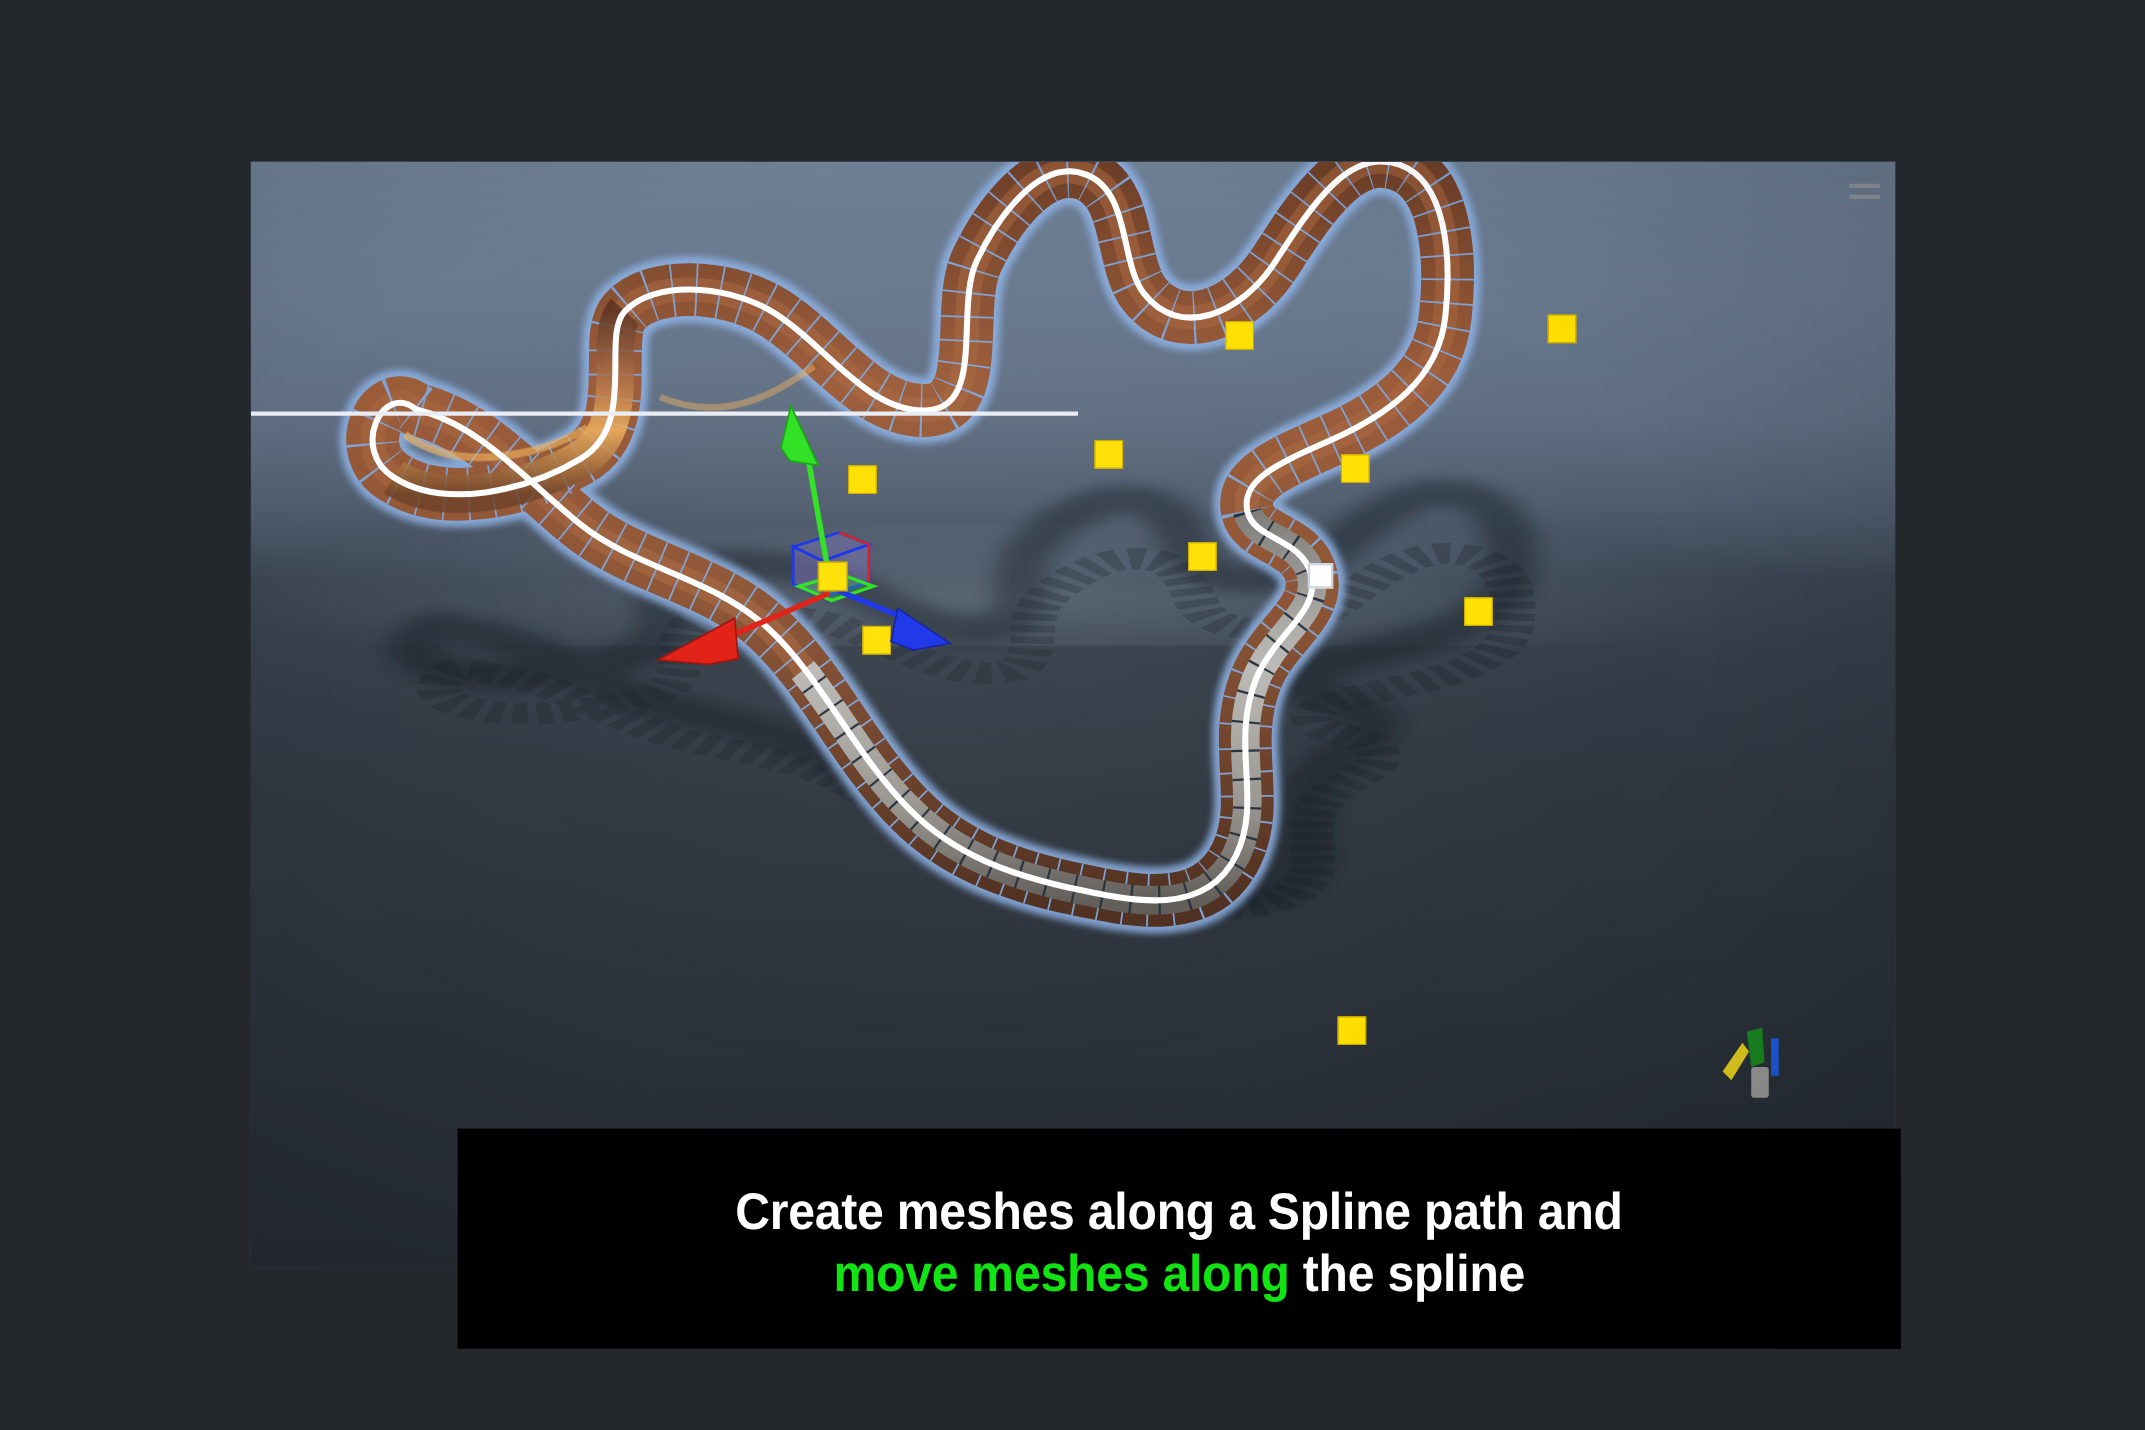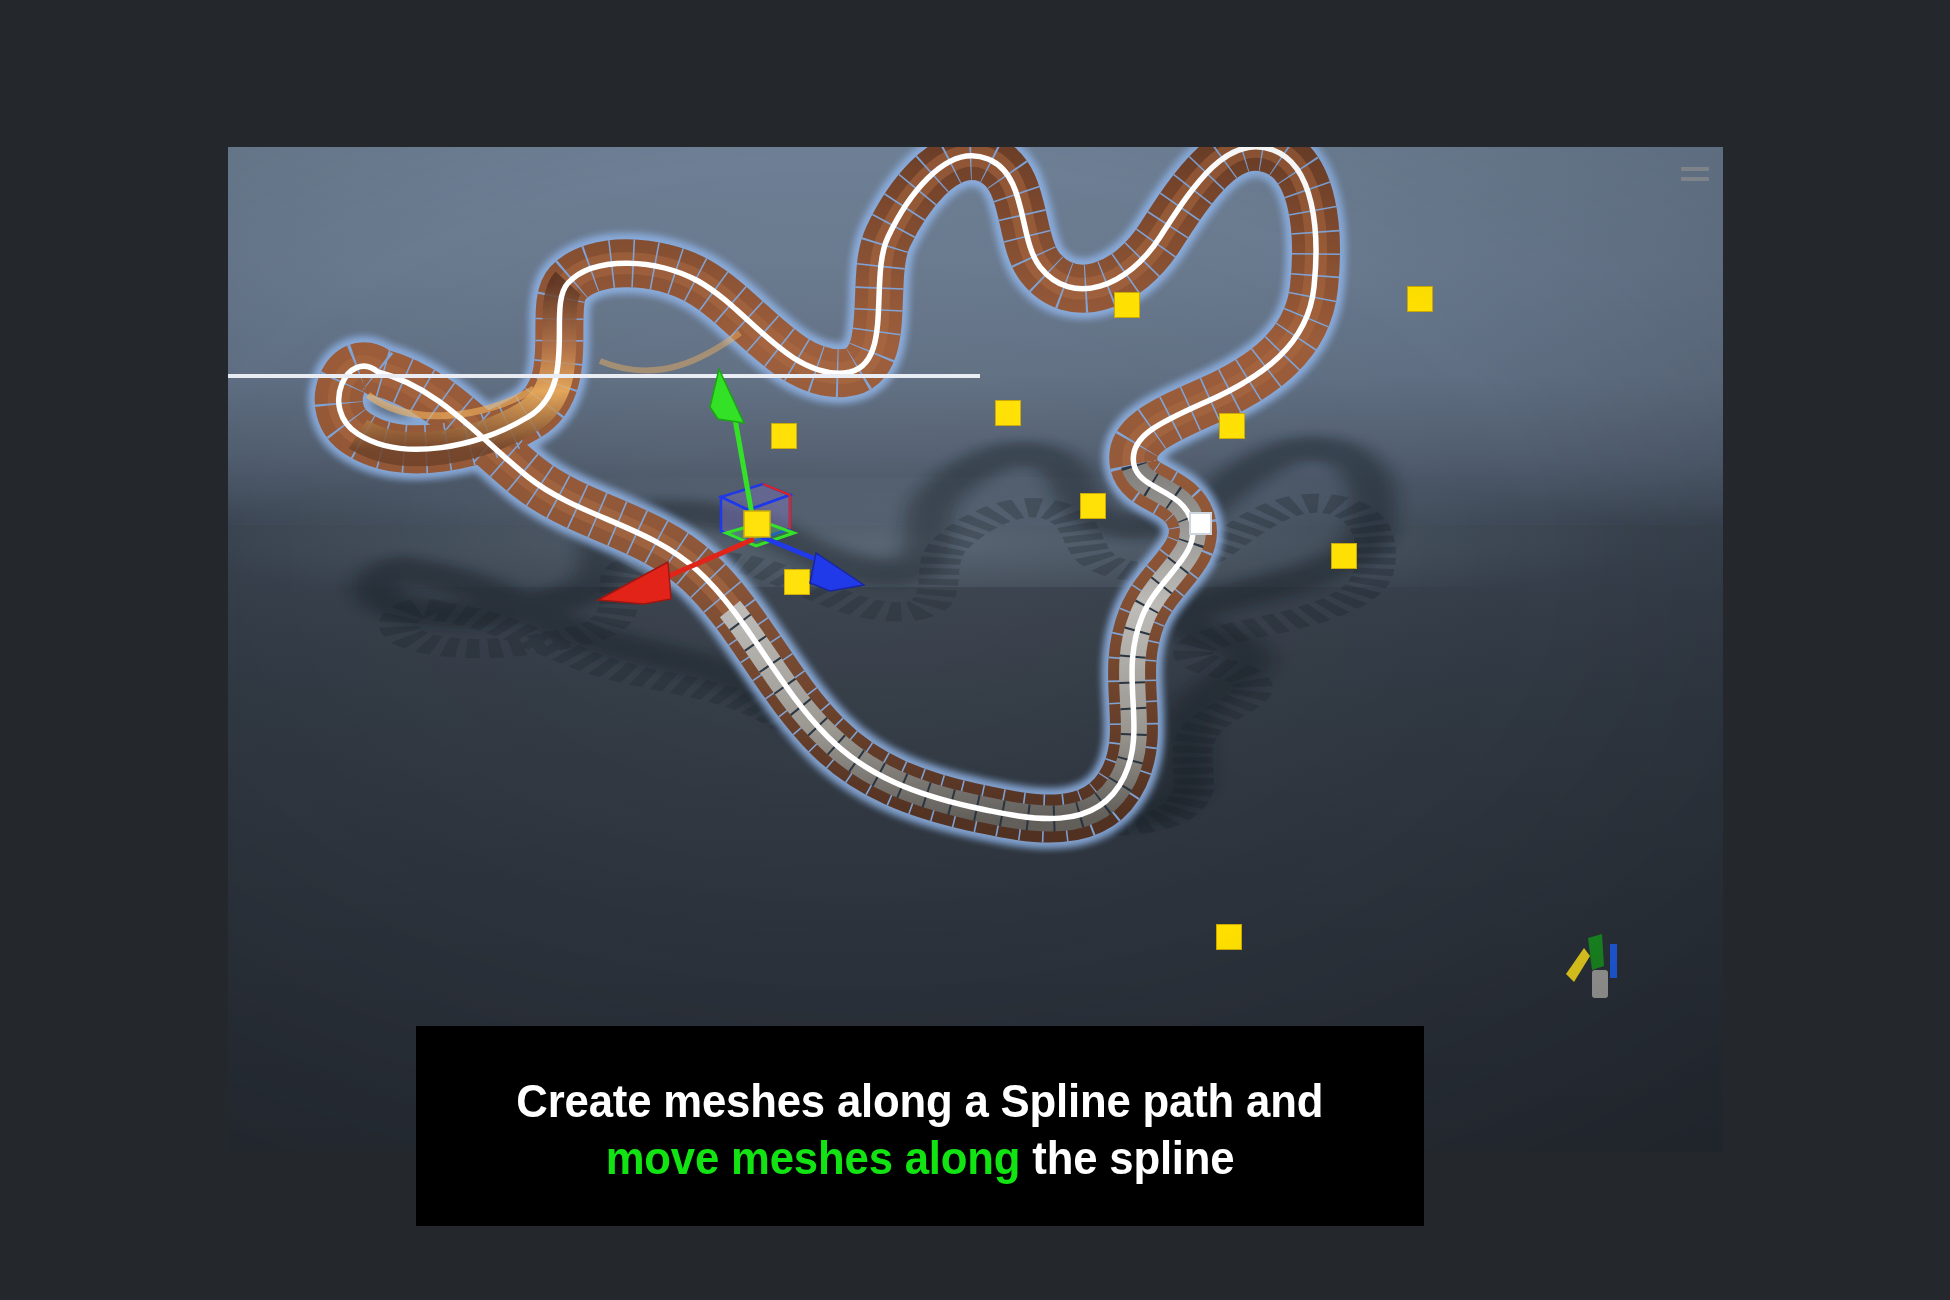--- a/index.html
+++ b/index.html
@@ -94,21 +94,21 @@
     background: #7e838a;
     border-radius: 1px;
     margin-bottom: 6px;
   }
 
   
   #caption {
     position: absolute;
     left: 416px;
     top: 1026px;
-    width: 1008px;
+    width: 1312px;
     height: 200px;
     background: #000000;
     display: flex;
     flex-direction: column;
     align-items: center;
     justify-content: center;
     box-sizing: border-box;
     padding-top: 6px;
   }
   .cap-line {

